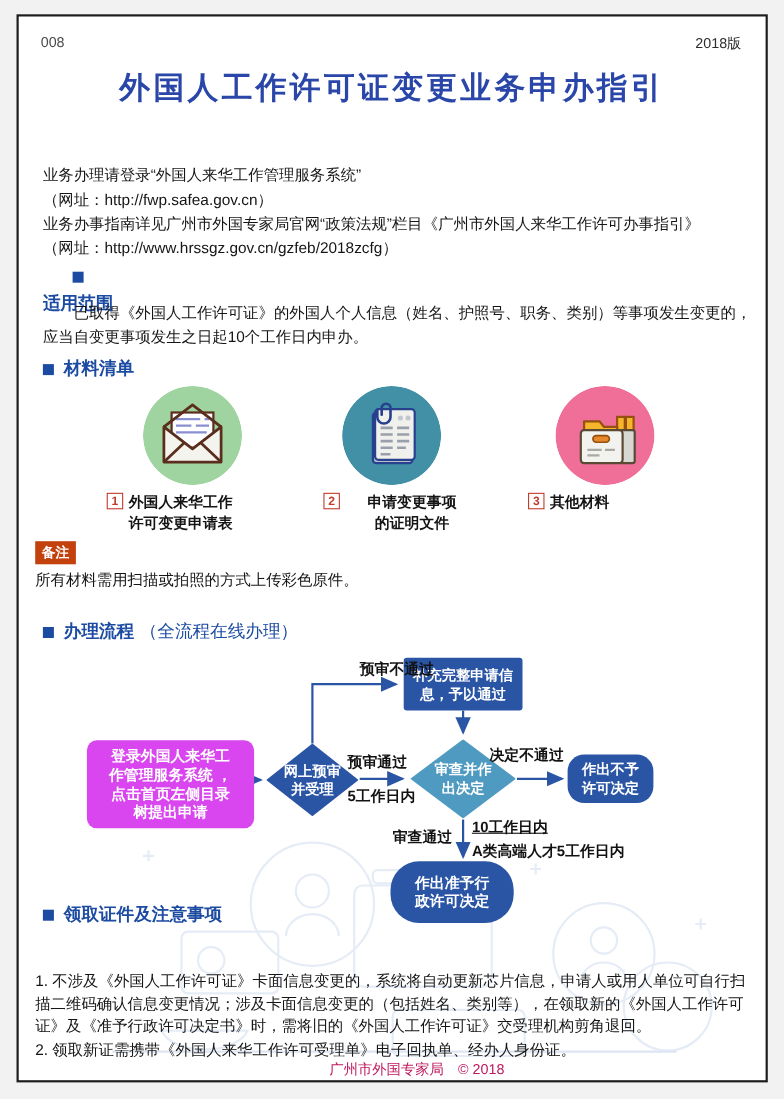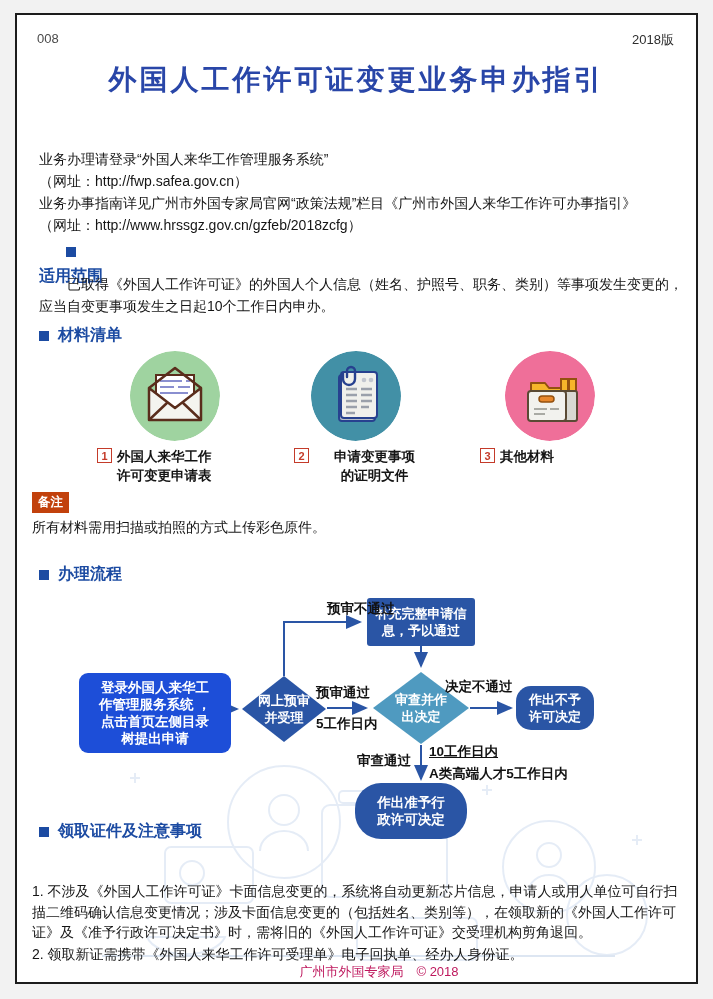--- a/index.html
+++ b/index.html
@@ -36,21 +36,21 @@
   }
   .note-badge{
     display:inline-block;background:#c2410c;color:#fff;font-size:12.5px;
     padding:2px 6px;font-weight:600;
   }
   .flow-node{
     color:#fff;display:flex;align-items:center;justify-content:center;
     text-align:center;font-size:13px;font-weight:600;line-height:17px;
     box-sizing:border-box;
   }
-  .rect-start{background:#1d4ed8;border-radius:9px;padding:4px 20px;}
+  .rect-start{background:#d946ef;border-radius:9px;padding:4px 20px;}
   .box-dark{background:#2a55a5;}
   .diamond1{background:#2a55a5;clip-path:polygon(50% 0,100% 50%,50% 100%,0 50%);}
   .diamond2{background:#4f9ac0;clip-path:polygon(50% 0,100% 50%,50% 100%,0 50%);}
   .flow-label{font-size:13.5px;font-weight:600;color:#121212;white-space:nowrap;}
   .pickup{font-size:14px;line-height:20.5px;color:#151515;font-weight:500;}
   .pickup p{margin:0 0 1px 0;}
   .footer{left:0;right:0;text-align:center;font-size:13px;color:#be185d;margin-left:45px;}
   .wm{position:absolute;left:0;top:0;pointer-events:none;}
 </style>
 </head>
@@ -179,20 +179,21 @@
   </div>
 
   <div class="abs" style="left:15px;top:477px;">
     <span class="note-badge">备注</span>
   </div>
   <div class="abs body-par" style="left:15px;top:501px;width:650px;">所有材料需用扫描或拍照的方式上传彩色原件。</div>
 
   <div class="abs sec" style="left:22px;top:549px;">
     <span class="sq"></span>
     <span>办理流程</span>
+    <span class="sub" style="margin-left:-4px;">（全流程在线办理）</span>
   </div>
 
   <svg class="abs" style="left:0;top:0;" width="683" height="971" viewBox="0 0 683 971">
     <defs>
       <marker id="ah" markerWidth="9" markerHeight="8" refX="7" refY="3.5" orient="auto">
         <path d="M0,0 L8,3.5 L0,7 Z" fill="#2a55a5"></path>
       </marker>
     </defs>
     <g stroke="#2a55a5" stroke-width="2" fill="none">
       <path d="M213,694 L220,694" marker-end="url(#ah)"></path>

